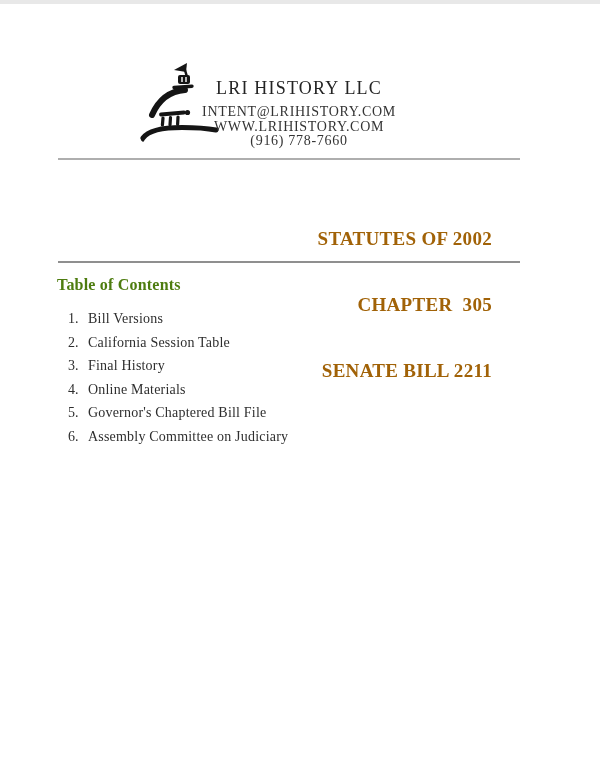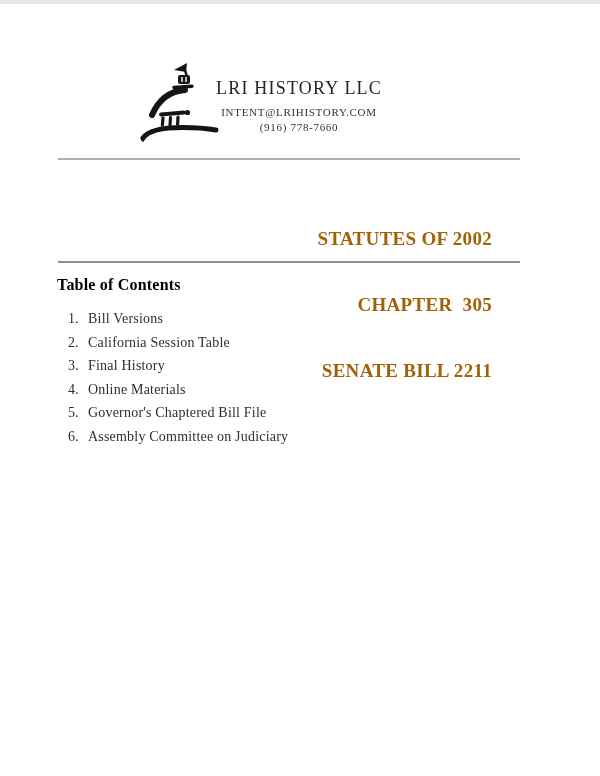--- a/index.html
+++ b/index.html
@@ -13,35 +13,35 @@
     overflow:hidden;
     text-decoration:underline;
   }
   .logo{position:absolute;left:140px;top:58px;width:82px;height:84px;}
   .header-text{position:absolute;left:178px;top:74px;width:242px;text-align:center;}
   .company{
     font-size:18px;letter-spacing:1.2px;color:#242424;
     white-space:nowrap;margin-bottom:6px;
   }
   .contact-line{
-    font-size:11px;letter-spacing:0.7px;color:#333333;
+    font-size:14px;letter-spacing:0.7px;color:#333333;
     line-height:14.5px;white-space:nowrap;
   }
   .rule{position:absolute;left:58px;width:462px;border:0;margin:0;padding:0;}
   .rule-top{top:154px;height:2px;background:#aeaeae;}
   .rule-bottom{top:257px;height:2px;background:#8f8f8f;}
   .case-info{
     position:absolute;right:108px;top:180px;
     text-align:right;font-weight:bold;
     font-size:19px;line-height:22px;letter-spacing:0.3px;
     color:#a16207;white-space:pre;
   }
   .toc{position:absolute;left:57px;top:272px;width:480px;}
   .toc-title{
-    font-size:16px;font-weight:bold;color:#000000;
+    font-size:16px;font-weight:bold;color:#4d7c0f;
     letter-spacing:0.2px;margin:0 0 18px 0;
   }
   .toc-list{list-style:none;margin:0;padding:0;}
   .toc-item{
     display:flex;align-items:baseline;
     padding-left:11px;margin-bottom:9.5px;
     font-size:14px;line-height:14px;color:#2e2e2e;
   }
   .toc-num{width:20px;flex:0 0 20px;}
   .toc-label{flex:1;letter-spacing:0.2px;}
@@ -71,20 +71,21 @@
     <path class="stroke" d="M30.5,55.5 L30,62.8" stroke-width="3.2"></path>
     <path class="stroke" d="M38,55 L37.6,62.4" stroke-width="3.2"></path>
 
     <path class="stroke" d="M3,76 C8,69 22,65.5 42,65.5 C56,65.5 68,66.5 76,68" stroke-width="5"></path>
     <path class="stroke" d="M3,76 C2,77 2,78 3,78.5" stroke-width="2.5"></path>
   </svg>
 
   <div class="header-text">
     <div class="company">LRI HISTORY LLC</div>
     <div class="contact-line">INTENT@LRIHISTORY.COM</div>
+    <div class="contact-line">WWW.LRIHISTORY.COM</div>
     <div class="contact-line">(916) 778-7660</div>
   </div>
 
   <div class="rule rule-top"></div>
 
   <div class="case-info">
     <div>STATUTES OF 2002</div>
     <div>CHAPTER  305</div>
     <div>SENATE BILL 2211</div>
   </div>

